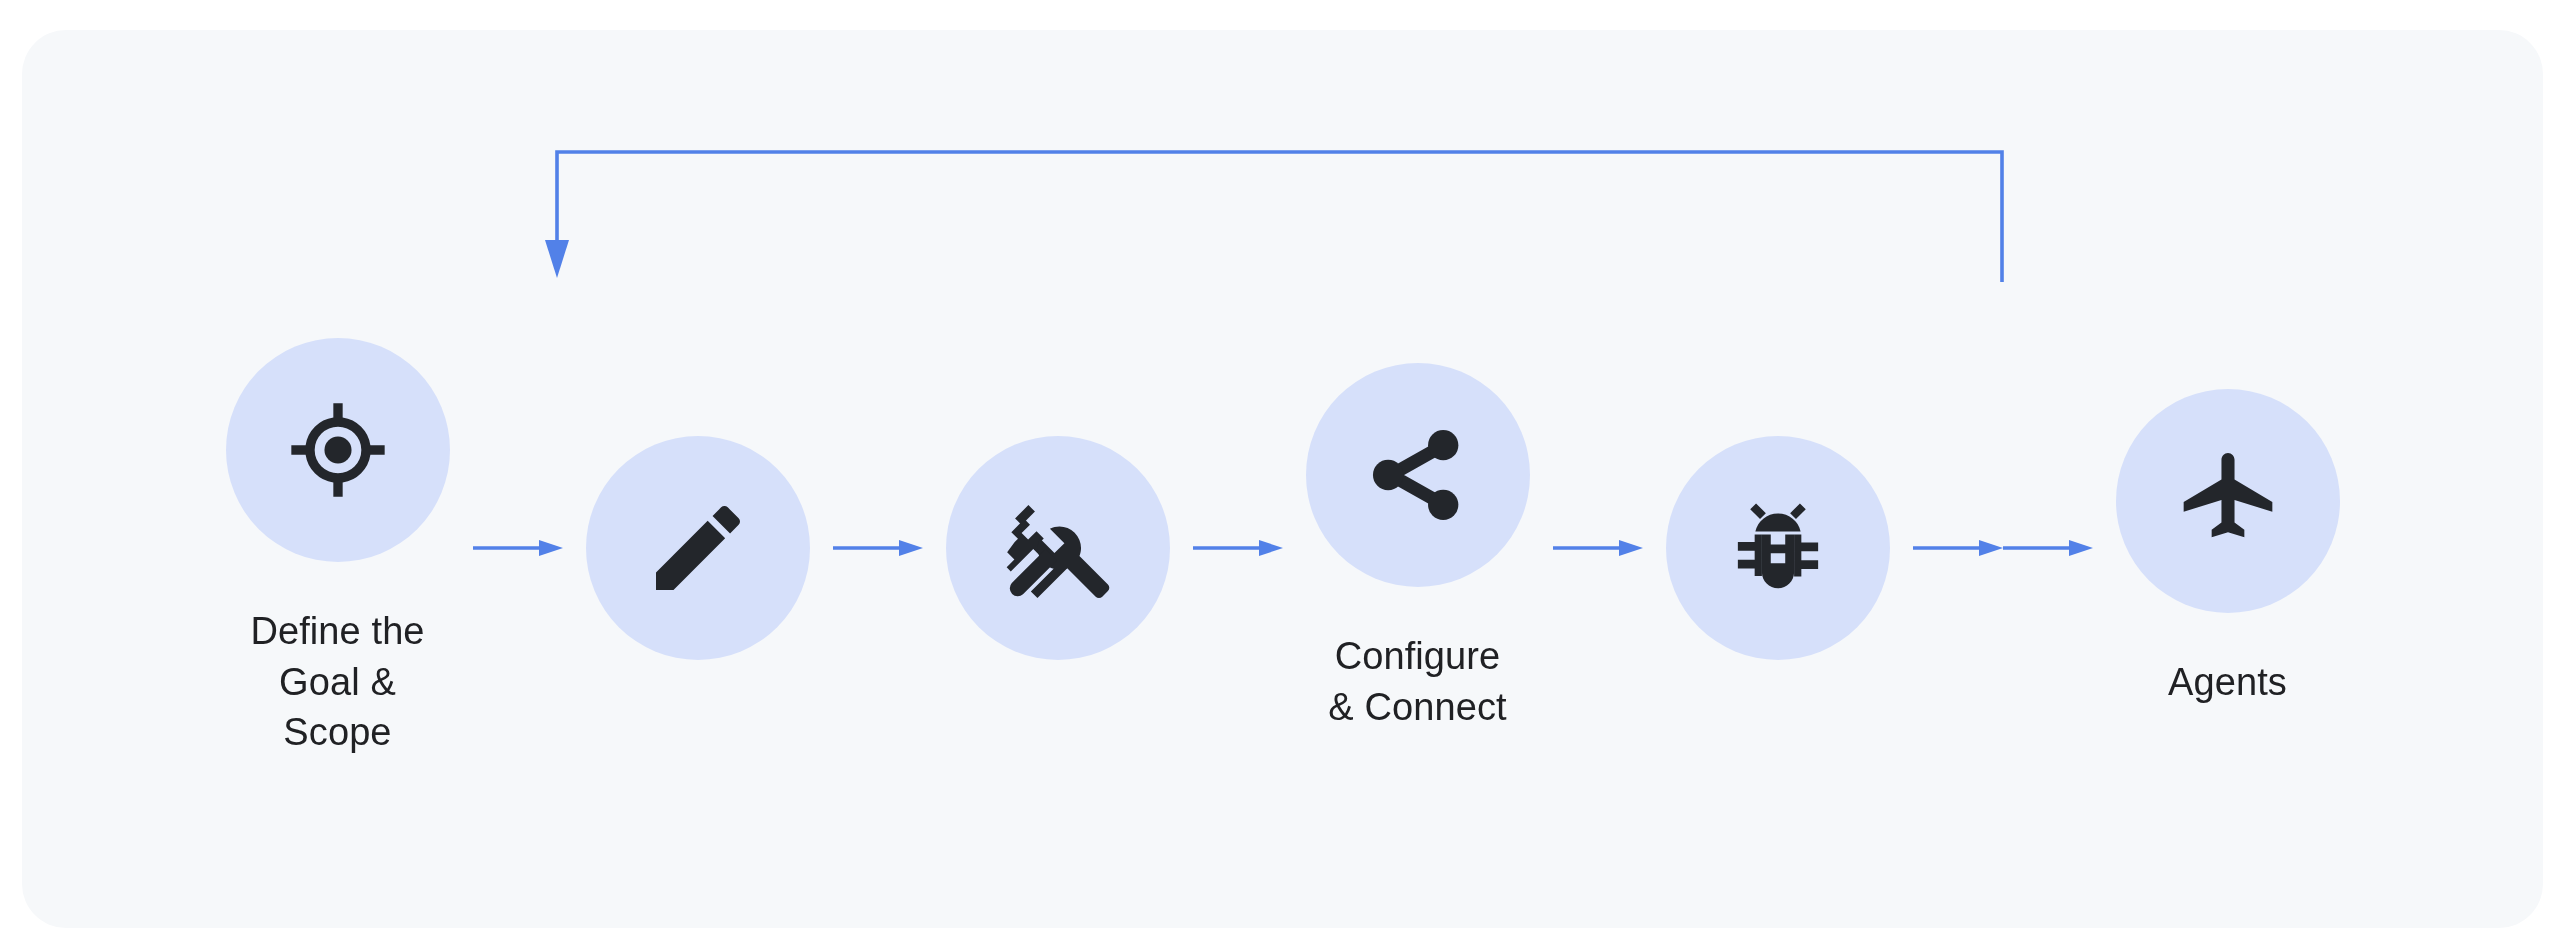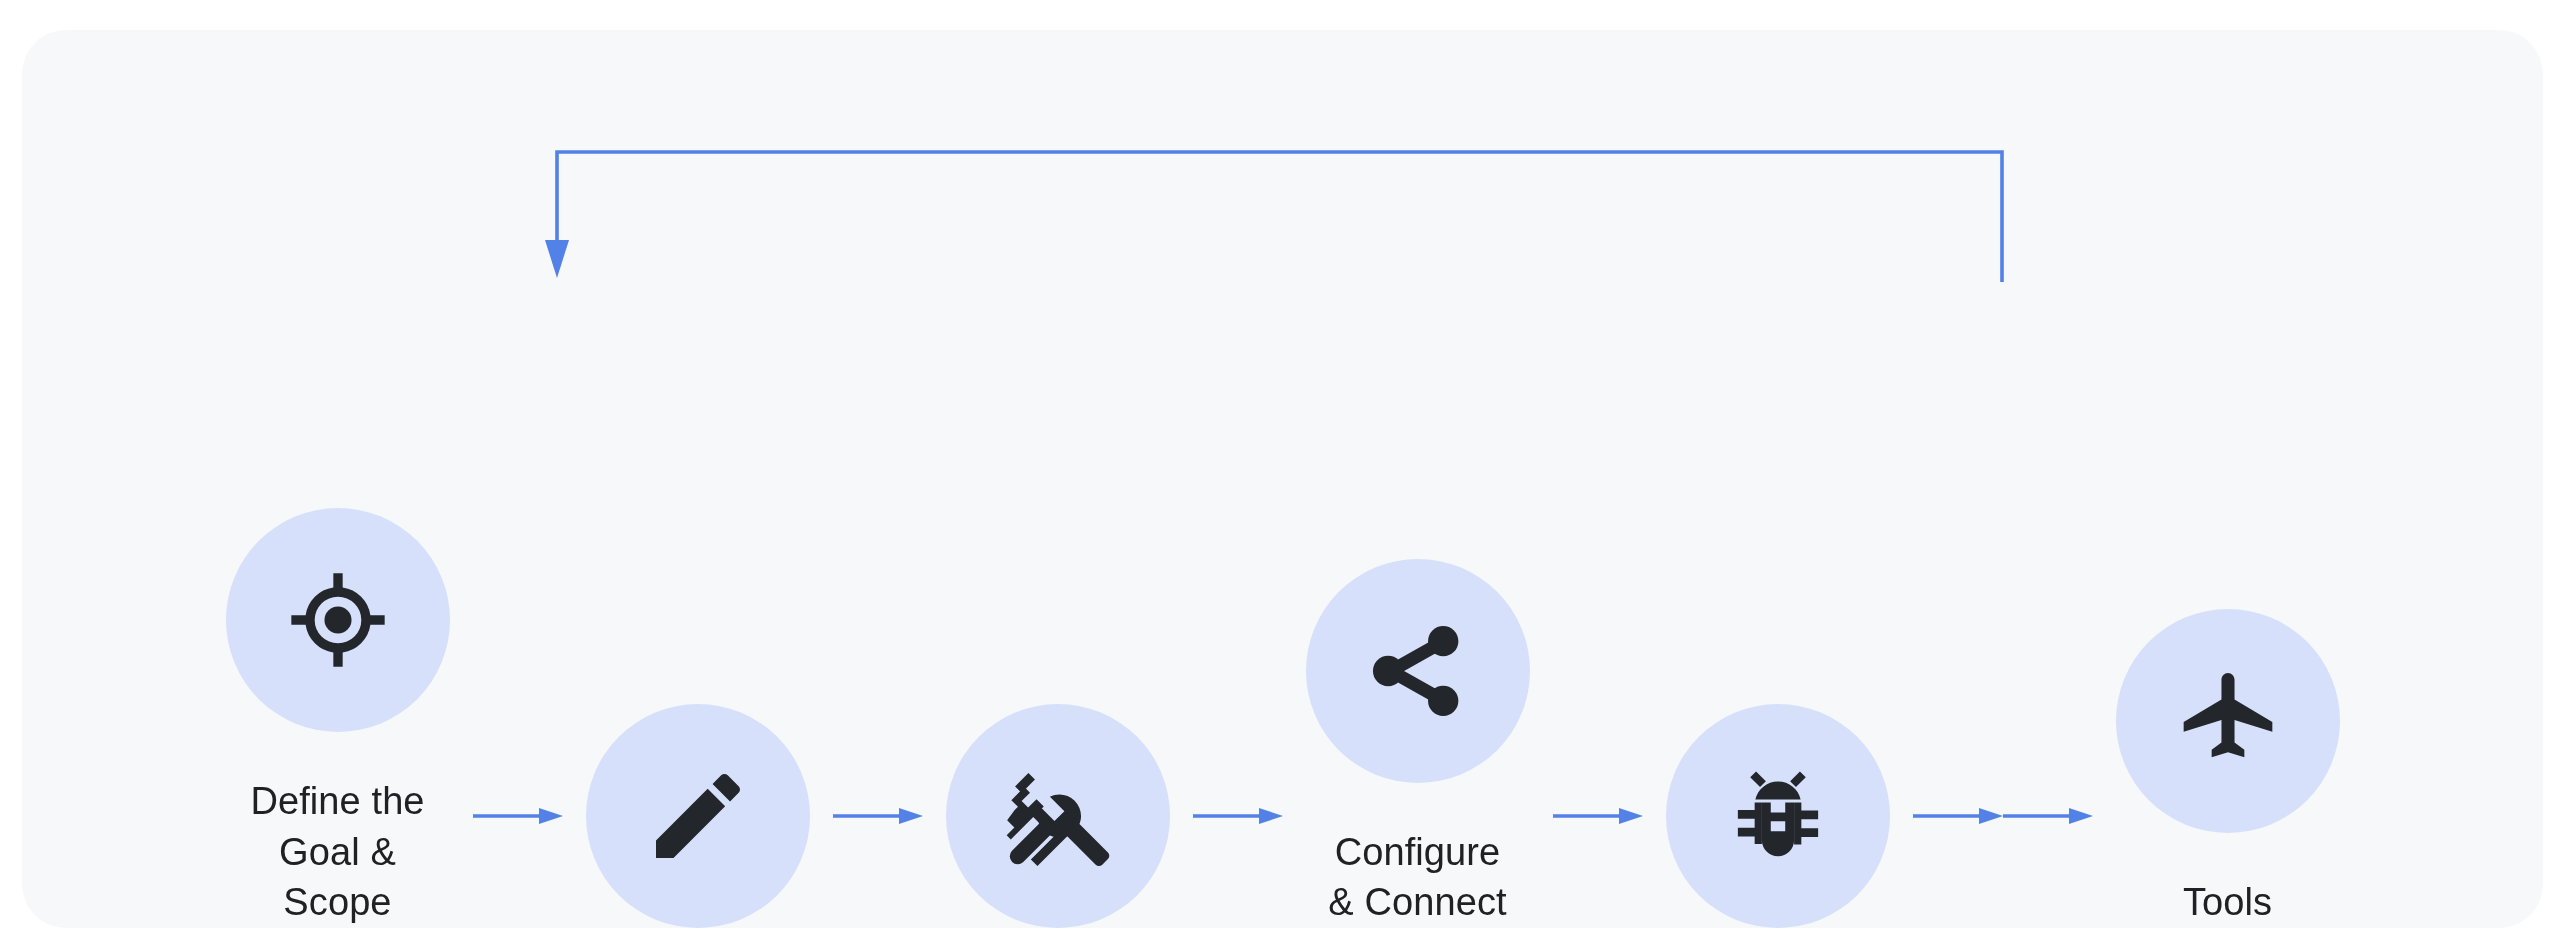--- a/index.html
+++ b/index.html
@@ -32,21 +32,21 @@
   }
   
   #flow {
     position: absolute;
     left: 22px;
     top: 30px;
     width: 2521px;
     height: 898px;
     display: flex;
     flex-direction: row;
-    align-items: flex-end;
+    align-items: center;
     justify-content: center;
   }
   .step {
     position: relative;
     width: 270px;
     display: flex;
     flex-direction: column;
     align-items: center;
     margin-top: 138px;
   }
@@ -244,21 +244,21 @@
     </div>
 
     <div class="step">
       <div class="circle">
         <span>
           <svg viewBox="0 0 24 24" aria-hidden="true">
             <path d="M21.5 14.3v-2.1L13.4 7.4V3.15c0-.8-.63-1.45-1.4-1.45s-1.4.65-1.4 1.45V7.4L2.5 12.2v2.1l8.1-2.5v4.8l-2.1 1.55v1.6L12 18.7l3.5 1.05v-1.6l-2.1-1.55v-4.8l8.1 2.5z"></path>
           </svg>
         </span>
       </div>
-      <div class="label">Tools</div>
+      <div class="label">Agents</div>
     </div>
 
   </div>
 
   <svg id="loop" viewBox="0 0 2566 952">
     <path class="loop-line" d="M 2002 282 L 2002 152 L 557 152 L 557 243"></path>
     <polygon class="loop-head" points="545,240 569,240 557,278"></polygon>
   </svg>
 
 </div>

